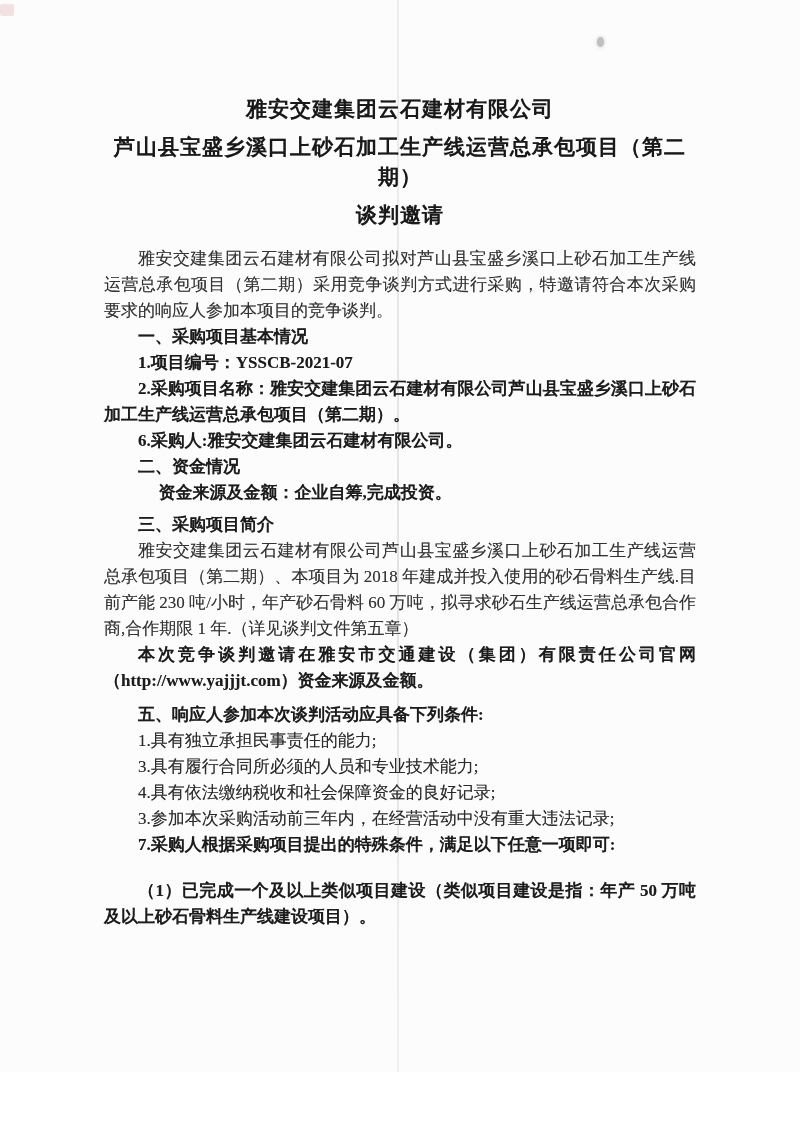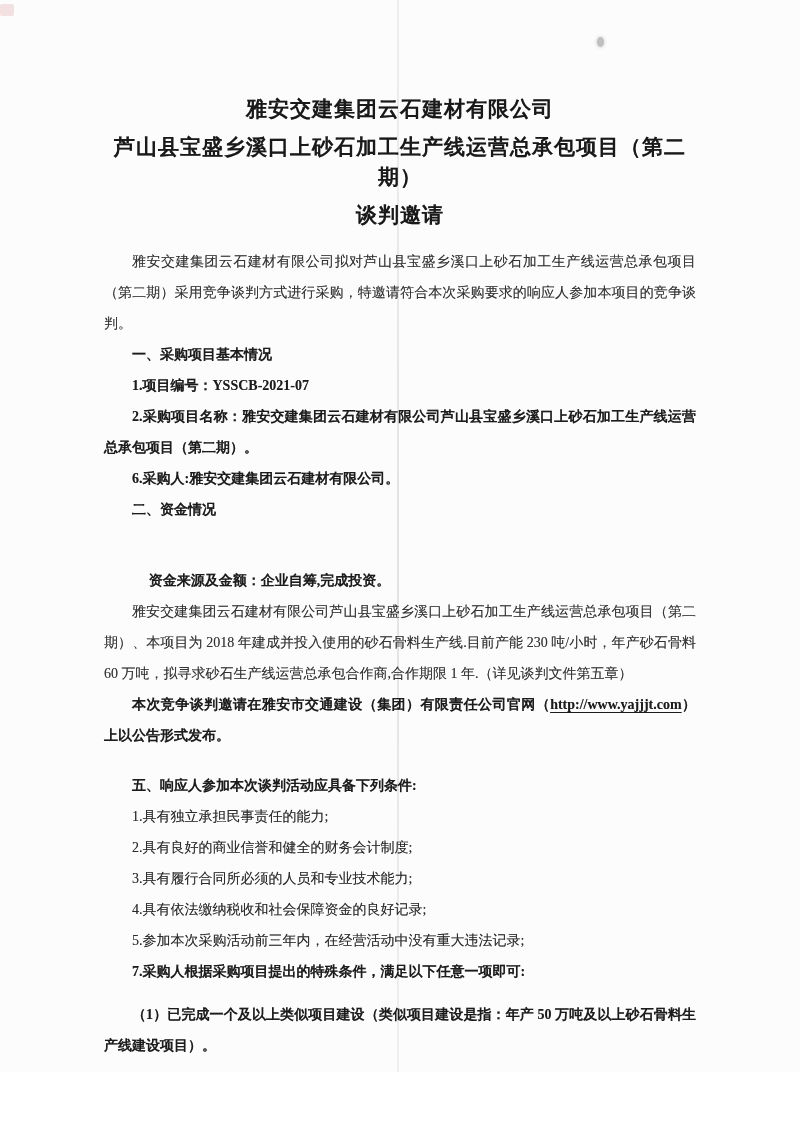--- a/index.html
+++ b/index.html
@@ -13,32 +13,32 @@
     position:absolute; left:104px; right:104px; top:0;
     text-shadow:0 0 0.6px rgba(45,45,45,0.45);
   }
   .pad-top { height:94px; }
   .title {
     text-align:center; font-weight:bold; font-size:21px; line-height:30px;
     color:#191919; letter-spacing:1px;
   }
   .title.mt { margin-top:8px; }
   .body-text {
-    font-size:14px; line-height:31px;
+    font-size:17px; line-height:26px;
     text-align:justify; text-justify:inter-ideograph;
   }
   .indent2 { text-indent:2em; }
-  .indent3 { text-indent:3.2em;margin-top:40px; }
+  .indent3 { text-indent:3.2em; }
   .bold { font-weight:bold; color:#1c1c1c; }
   .light { color:#333333; }
   .mt-first { margin-top:16px; }
   .sp-sm { margin-top:6px; }
-  .sp-md { margin-top:19px; }
-  .sp-lg { margin-top:12px; }
-  .url { text-decoration:underline; text-underline-offset:3px; }
+  .sp-md { margin-top:8px; }
+  .sp-lg { margin-top:20px; }
+  .url { text-underline-offset:3px; }
   .nowrap { white-space:nowrap; }
   .crease {
     position:absolute; top:0; bottom:0; left:397px; width:2px;
     background:linear-gradient(to bottom,
       rgba(0,0,0,0.06), rgba(0,0,0,0.10) 55%, rgba(0,0,0,0.05));
   }
   .speck-tl {
     position:absolute; left:0; top:4px; width:14px; height:12px;
     background:#f1dcdc; opacity:0.85; border-radius:2px;
   }
@@ -66,27 +66,27 @@
     <div class="body-text indent2 light mt-first">雅安交建集团云石建材有限公司拟对芦山县宝盛乡溪口上砂石加工生产线运营总承包项目（第二期）采用竞争谈判方式进行采购，特邀请符合本次采购要求的响应人参加本项目的竞争谈判。</div>
 
     <div class="body-text indent2 bold">一、采购项目基本情况</div>
     <div class="body-text indent2 bold">1.项目编号：YSSCB-2021-07</div>
     <div class="body-text indent2 bold">2.采购项目名称：雅安交建集团云石建材有限公司芦山县宝盛乡溪口上砂石加工生产线运营总承包项目（第二期）。</div>
     <div class="body-text indent2 bold">6.采购人:雅安交建集团云石建材有限公司。</div>
 
     <div class="body-text indent2 bold">二、资金情况</div>
     <div class="body-text indent3 bold">资金来源及金额：企业自筹,完成投资。</div>
 
+    <div class="body-text indent2 bold sp-sm">三、采购项目简介</div>
     <div class="body-text indent2 light">雅安交建集团云石建材有限公司芦山县宝盛乡溪口上砂石加工生产线运营总承包项目（第二期）、本项目为 2018 年建成并投入使用的砂石骨料生产线.目前产能 230 吨/小时，年产砂石骨料 60 万吨，拟寻求砂石生产线运营总承包合作商,合作期限 1 年.（详见谈判文件第五章）</div>
 
-    <div class="body-text indent2 bold"><span>本次竞争谈判邀请在雅安市交通建设（集团）有限责任公司官网</span><span class="nowrap"><span>（</span><span class="url">http://www.yajjjt.com</span><span>）</span></span><span>上以公告形式发布。</span></div>
+    <div class="body-text indent2 bold"><span>本次竞争谈判邀请在雅安市交通建设（集团）有限责任公司官网</span><span class="nowrap"><span>（</span><span class="url">http://www.yajjjt.com</span><span>）</span></span><span>资金来源及金额。</span></div>
 
     <div class="body-text indent2 bold sp-md">五、响应人参加本次谈判活动应具备下列条件:</div>
     <div class="body-text indent2">1.具有独立承担民事责任的能力;</div>
-    <div class="body-text indent2">2.具有良好的商业信誉和健全的财务会计制度;</div>
     <div class="body-text indent2">3.具有履行合同所必须的人员和专业技术能力;</div>
     <div class="body-text indent2">4.具有依法缴纳税收和社会保障资金的良好记录;</div>
-    <div class="body-text indent2">5.参加本次采购活动前三年内，在经营活动中没有重大违法记录;</div>
+    <div class="body-text indent2">3.参加本次采购活动前三年内，在经营活动中没有重大违法记录;</div>
     <div class="body-text indent2 bold">7.采购人根据采购项目提出的特殊条件，满足以下任意一项即可:</div>
 
     <div class="body-text indent2 bold sp-lg">（1）已完成一个及以上类似项目建设（类似项目建设是指：年产 50 万吨及以上砂石骨料生产线建设项目）。</div>
   </div>
 </div>
 
 </body></html>

